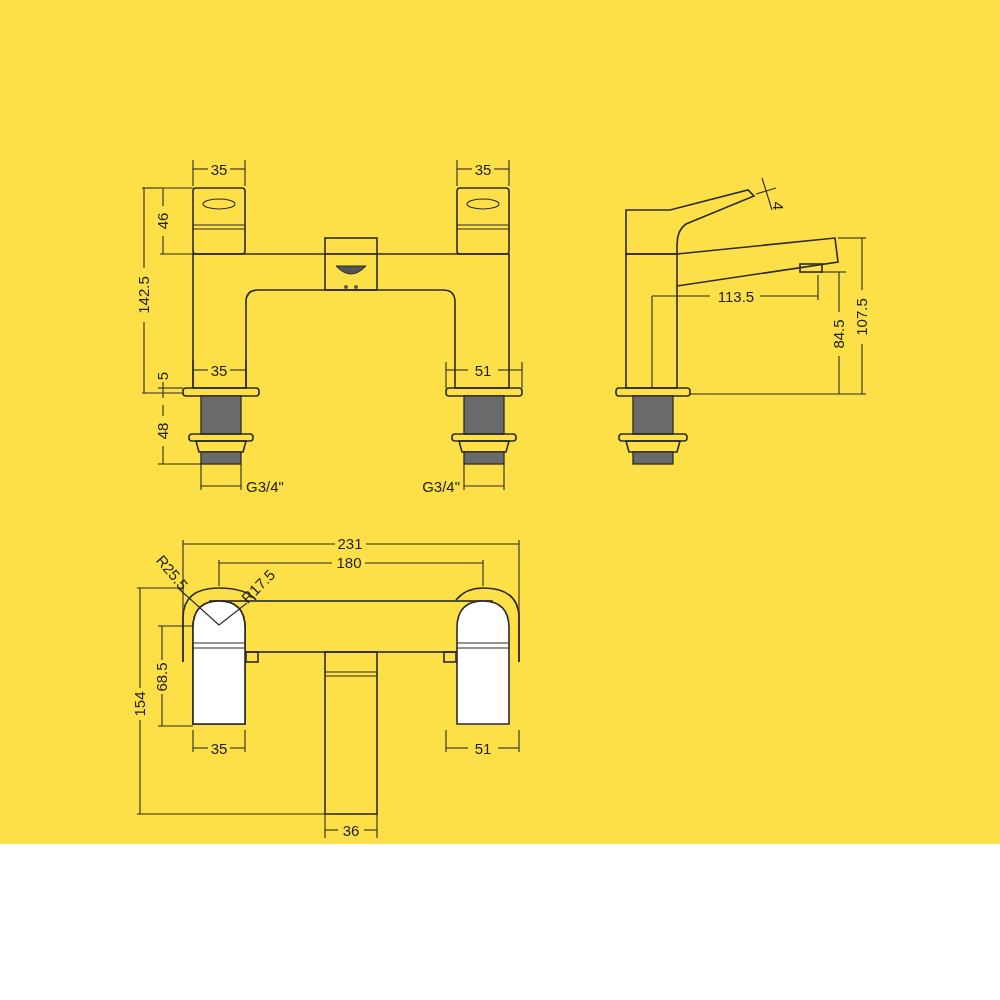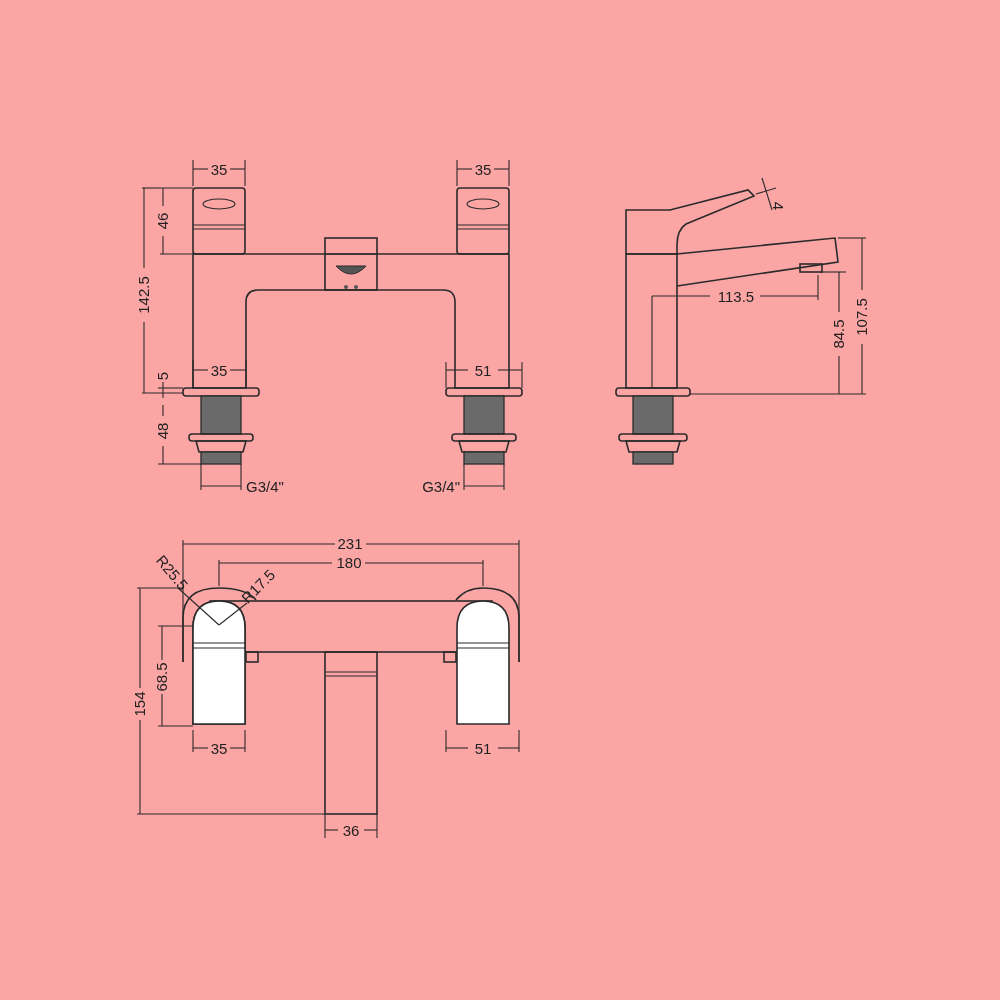--- a/index.html
+++ b/index.html
@@ -1,16 +1,16 @@
 <!DOCTYPE html>
 <html><head>
 <meta charset="utf-8">
 <style>
   html,body{margin:0;padding:0;background:#fff;}
-  #canvas{position:relative;width:1000px;height:1000px;background:#fca5a5;overflow:hidden;}
+  #canvas{position:relative;width:1000px;height:844px;background:#fde047;overflow:hidden;}
   svg{position:absolute;left:0;top:0;}
   .o{fill:none;stroke:#2b2b2b;stroke-width:1.6;}
   .t{fill:none;stroke:#2b2b2b;stroke-width:1.1;}
   .dim{fill:none;stroke:#2b2b2b;stroke-width:1.1;}
   .thread{fill:#6a6a6a;stroke:#2b2b2b;stroke-width:1.3;}
   .lbl{font-family:"Liberation Sans",sans-serif;font-size:15px;fill:#222;}
 </style>
 </head>
 <body>
 

